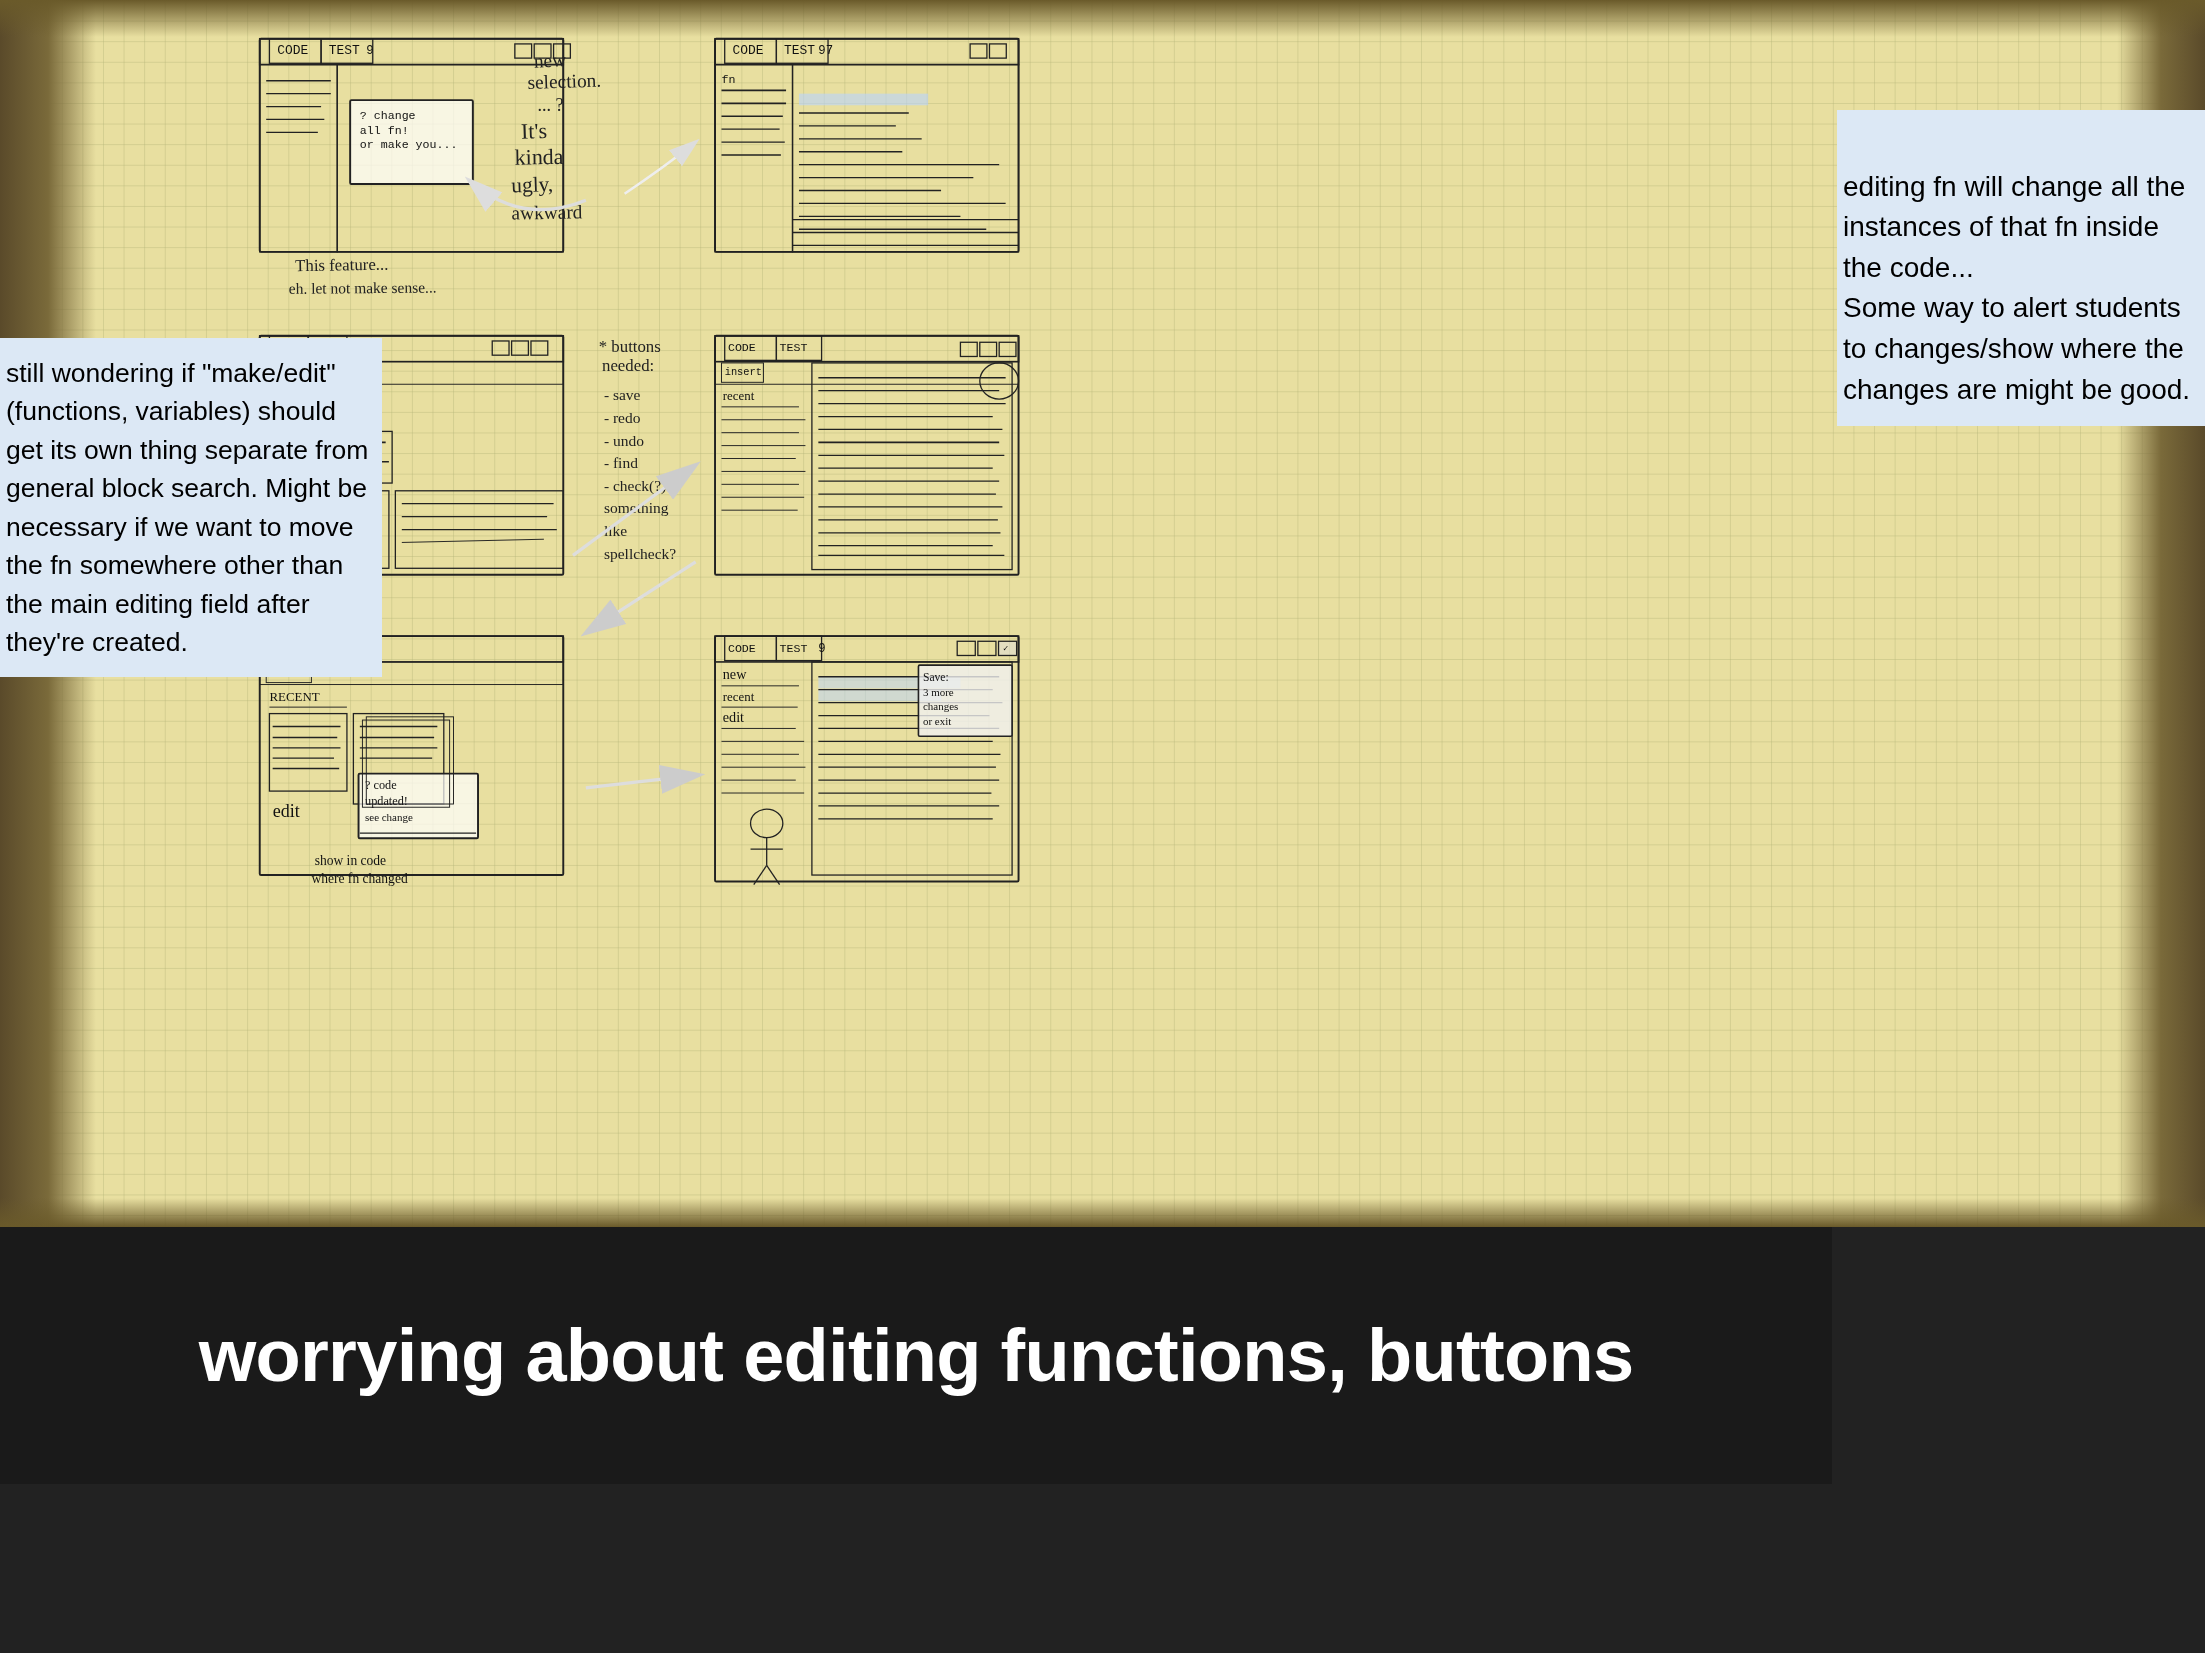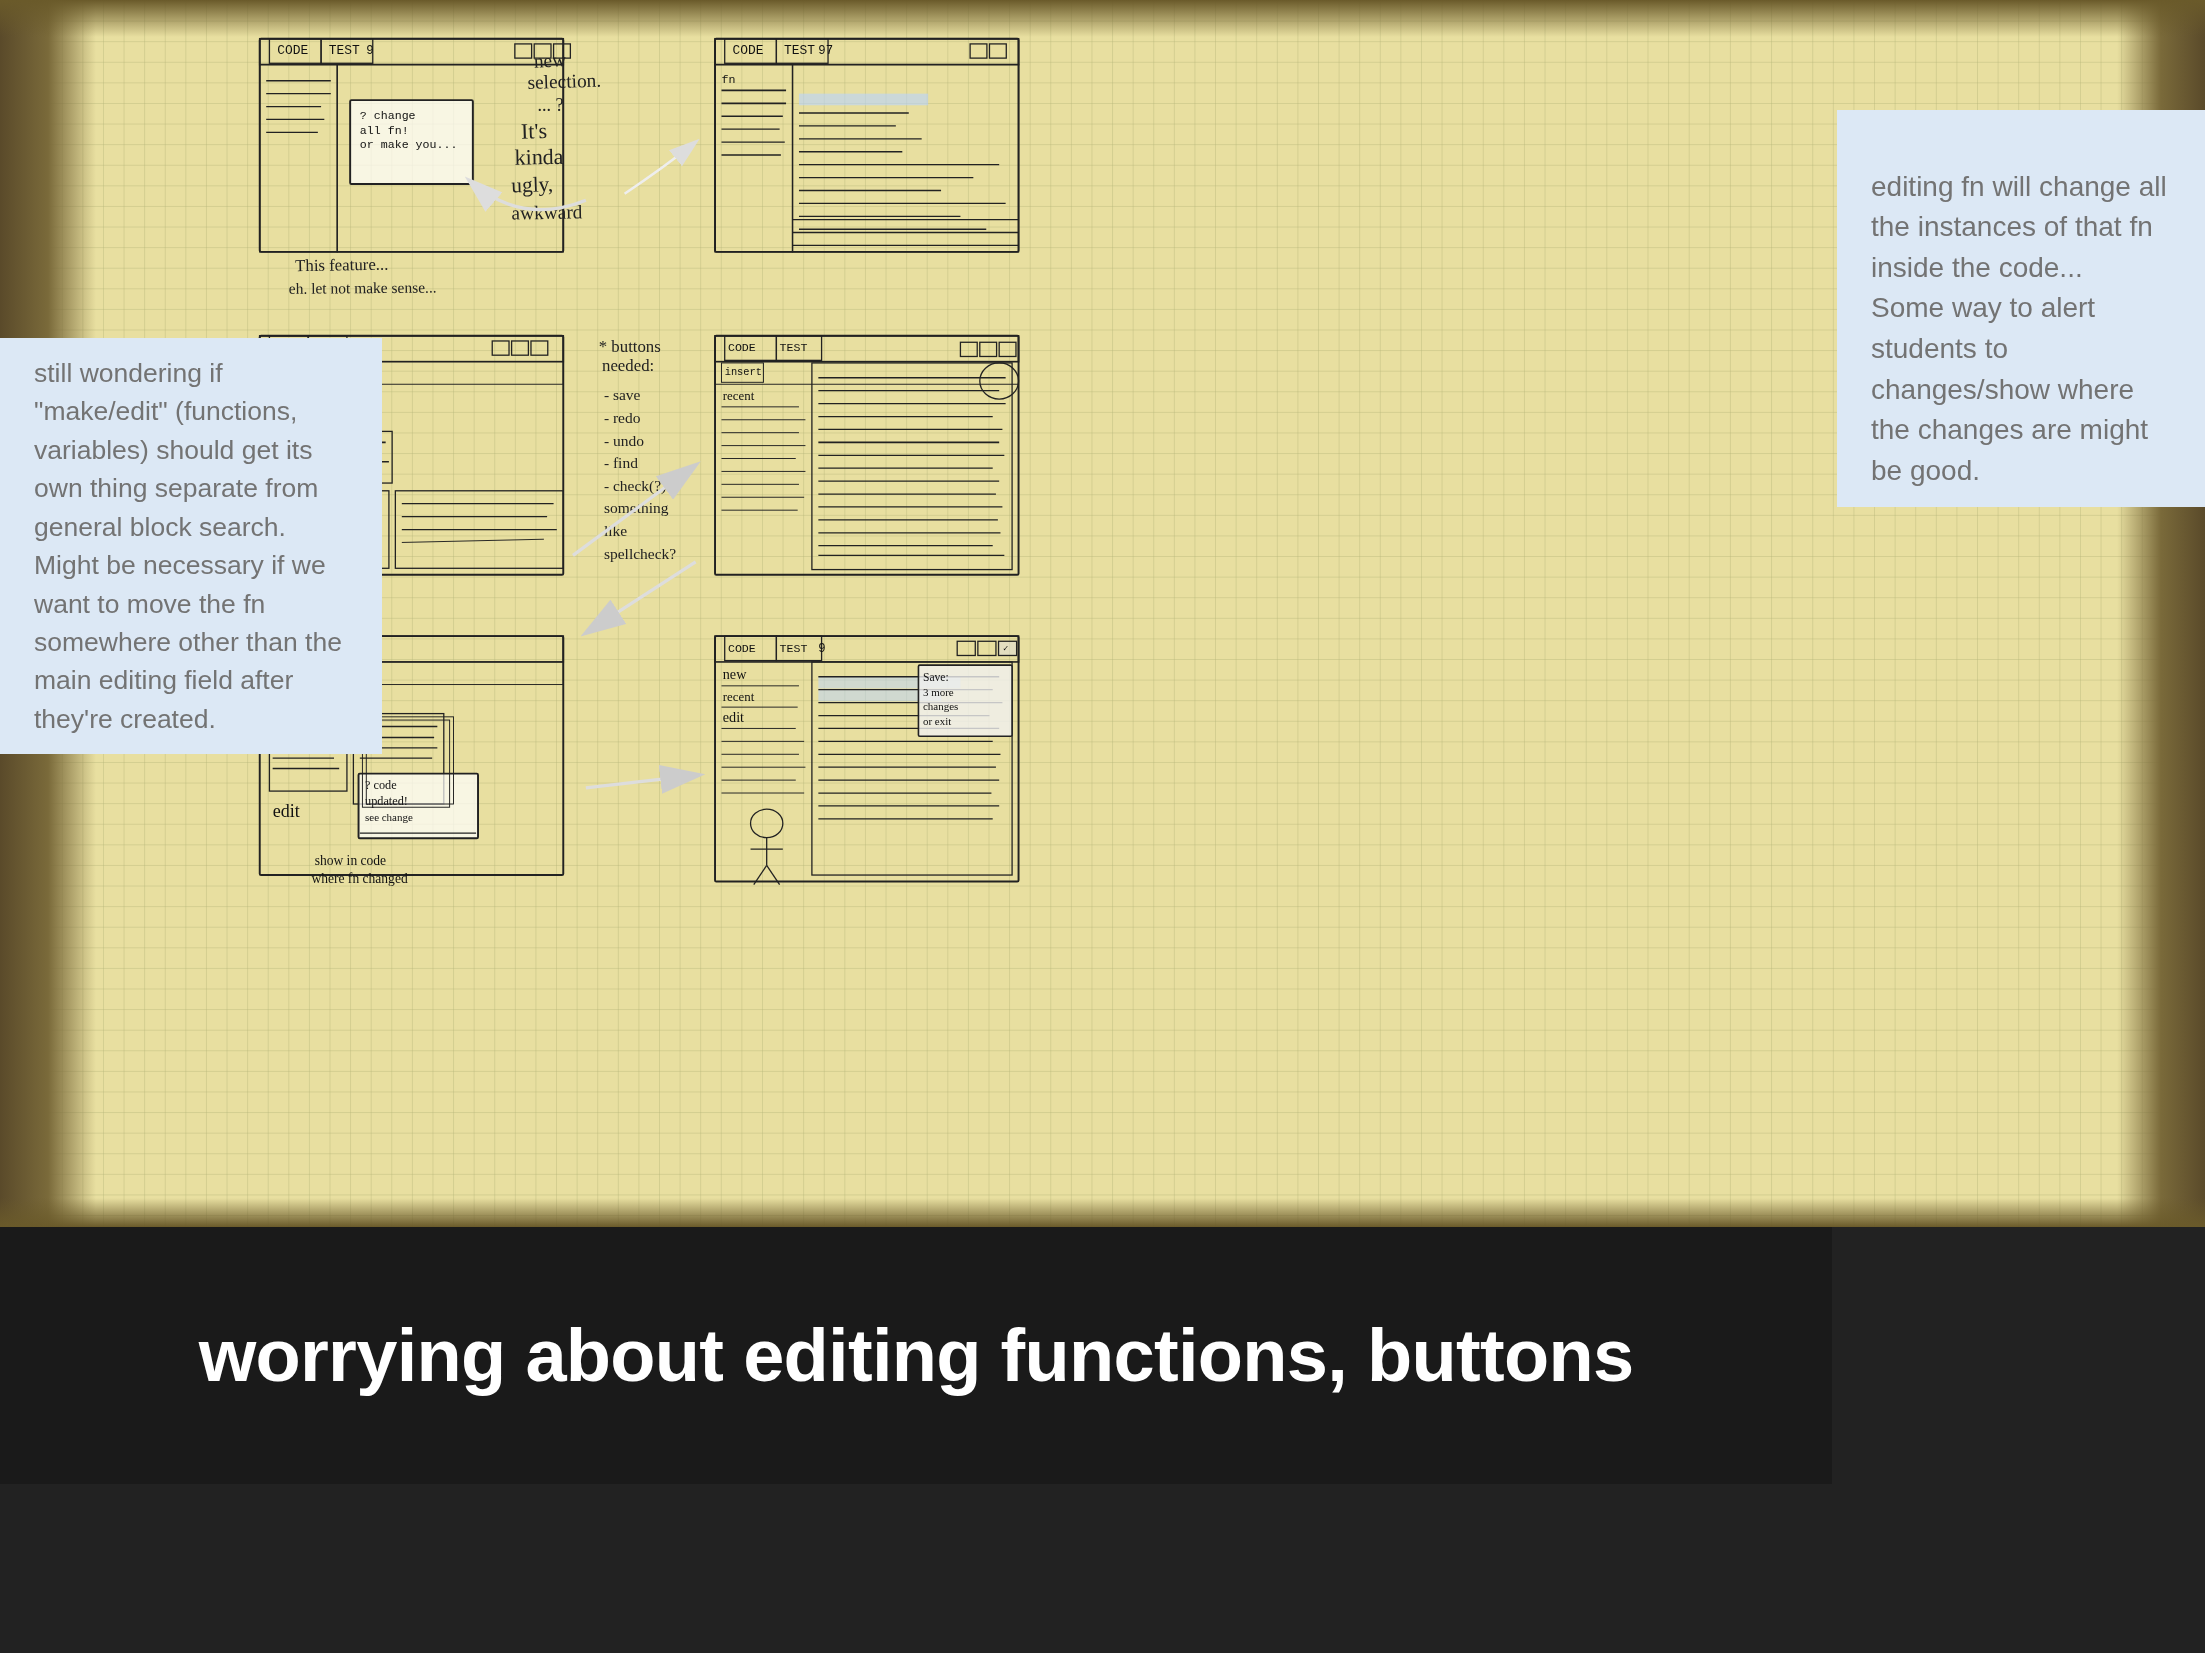--- a/index.html
+++ b/index.html
@@ -71,25 +71,25 @@
       width: 100%;
       height: 100%;
       z-index: 2;
     }
 
     
     .annotation-box {
       position: absolute;
       background: #dce8f5;
       border: none;
-      padding: 16px 34px;
+      padding: 16px 6px;
       z-index: 10;
       font-size: 28px;
       line-height: 1.45;
-      color: #737373;
+      color: #000000;
       max-width: 353px;
     }
 
     .annotation-box.left {
       left: 0;
       top: 338px;
       max-width: 382px;
       font-size: 26.5px;
     }
 

